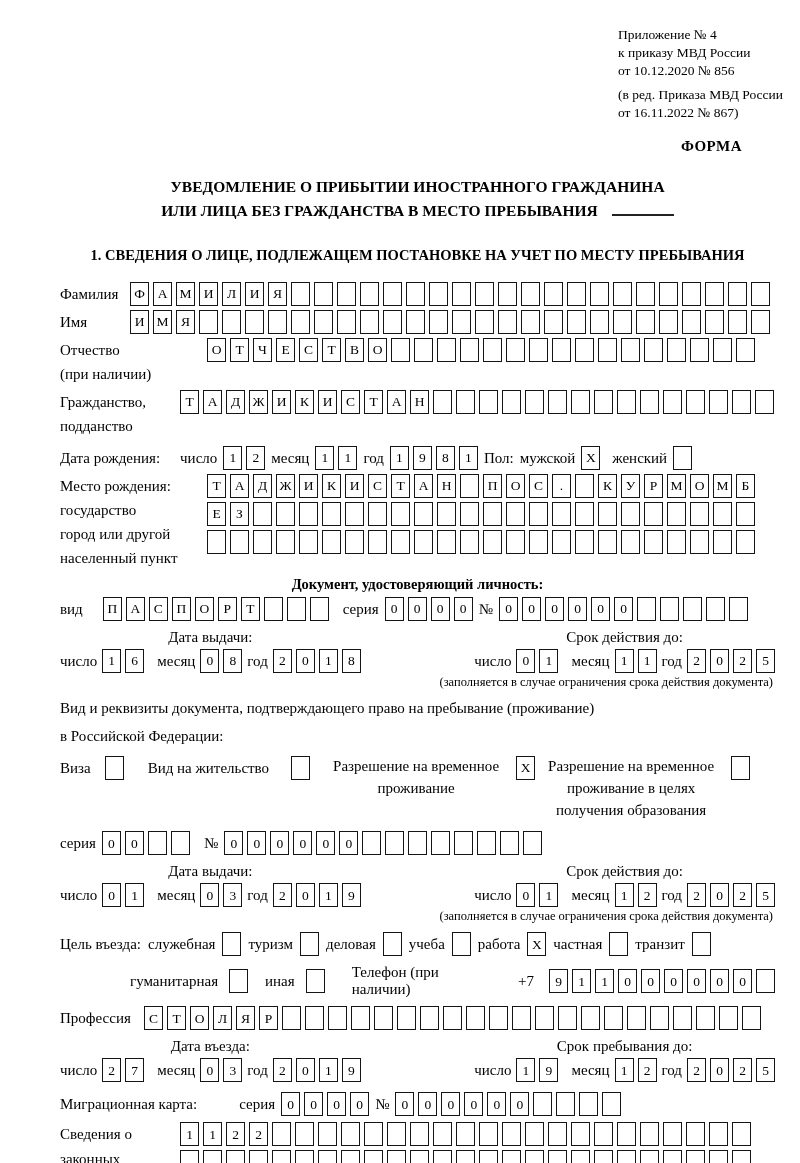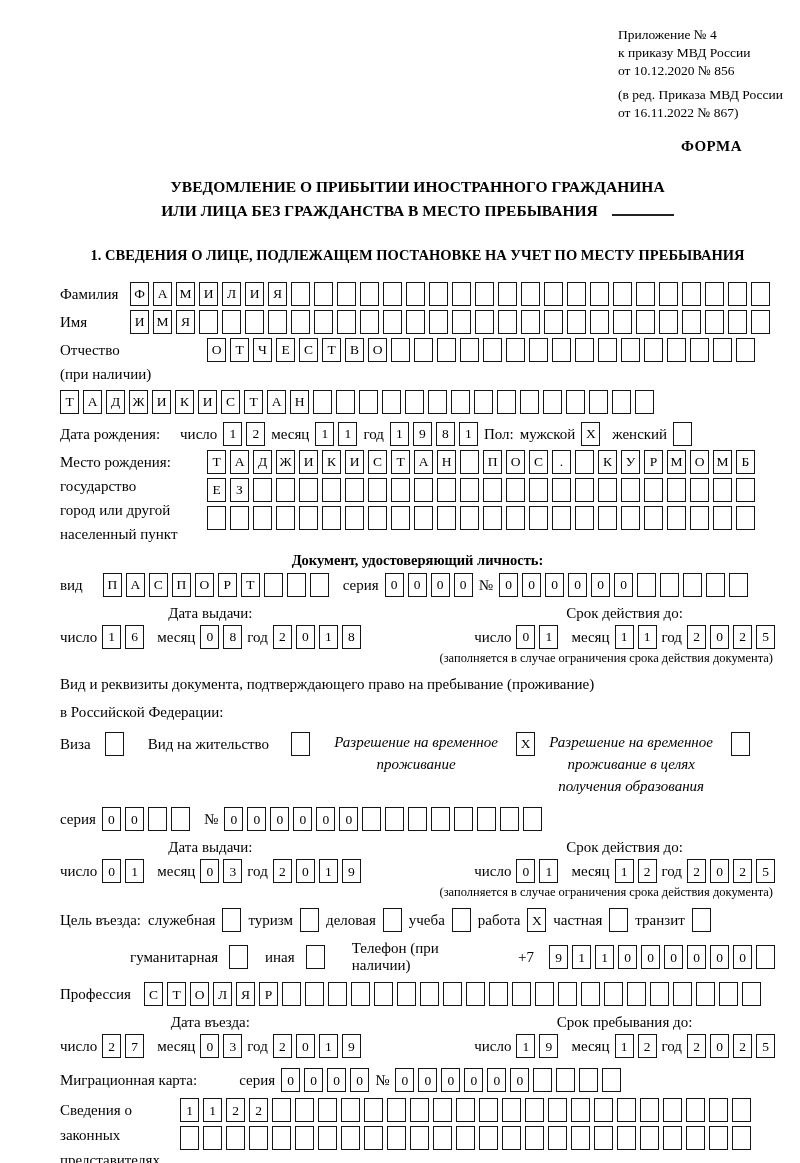--- a/index.html
+++ b/index.html
@@ -51,21 +51,21 @@
   .note { font-size: 12.5px; }
   .right-note { text-align: right; padding-right: 2px; margin-top: 2px; margin-bottom: 6px; }
 
   .doc-heading { text-align: center; font-weight: bold; font-size: 14.5px; margin: 6px 0 4px 0; }
 
   .intro { font-size: 15px; line-height: 1.6; margin-top: 4px; }
 
   
   .opt-row { display: flex; align-items: flex-start; gap: 10px; margin-top: 8px; margin-bottom: 10px; }
   .opt-inline { display: flex; align-items: flex-start; gap: 14px; font-size: 15px; line-height: 24px; }
-  .opt-block { width: 172px; text-align: center; font-size: 15px; line-height: 1.45; font-style: italic; }
+  .opt-block { width: 172px; text-align: center; font-size: 15px; line-height: 1.45; }
   .checkcell { margin-top: 0; }
 
   
   .purpose-row { display: flex; align-items: center; gap: 7px; font-size: 15px; margin-top: 8px; flex-wrap: nowrap; }
   .purpose-row2 { display: flex; align-items: center; gap: 11px; font-size: 15px; margin-top: 8px; padding-left: 70px; }
   .phone-cells { margin-left: 4px; }
 
   
   .reps { display: flex; margin-top: 6px; }
   .reps-labels { width: 120px; font-size: 15px; line-height: 25px; flex: none; }
@@ -188,20 +188,24 @@
         <div class="cell"></div>
         <div class="cell"></div>
         <div class="cell"></div>
         <div class="cell"></div>
         <div class="cell"></div>
         <div class="cell"></div>
       </div>
   </div>
 
   <div class="frow">
+    <div class="w120">
+      <div class="lbl2">Гражданство,</div>
+      <div class="lbl2">подданство</div>
+    </div>
     <div class="cells">
         <div class="cell">Т</div>
         <div class="cell">А</div>
         <div class="cell">Д</div>
         <div class="cell">Ж</div>
         <div class="cell">И</div>
         <div class="cell">К</div>
         <div class="cell">И</div>
         <div class="cell">С</div>
         <div class="cell">Т</div>

